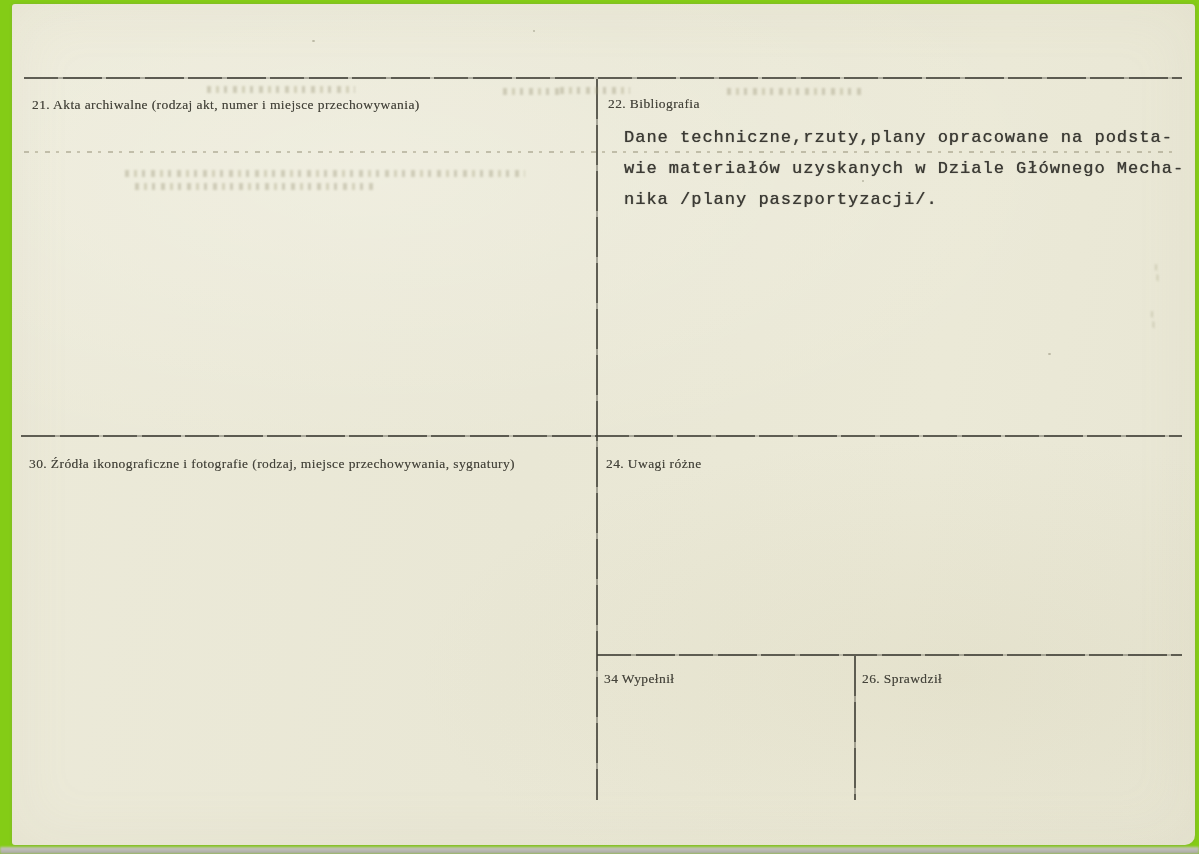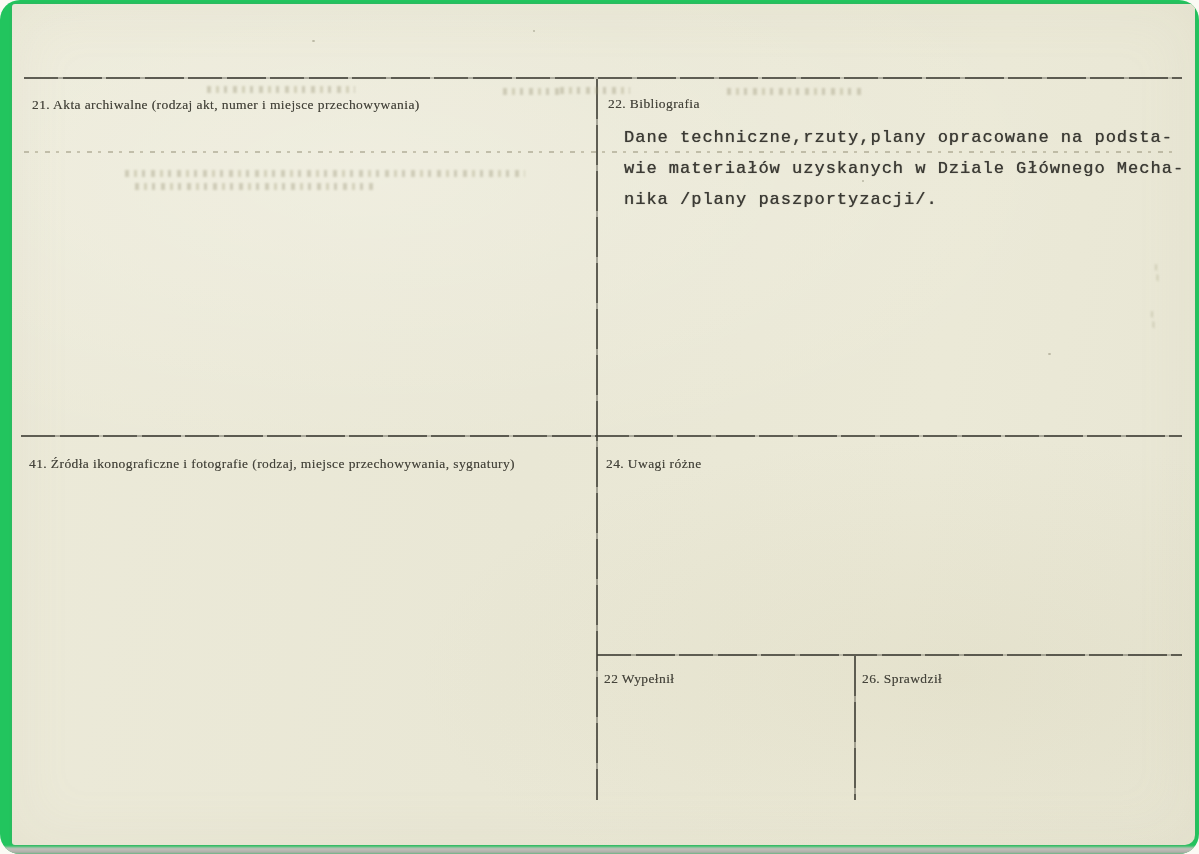--- a/index.html
+++ b/index.html
@@ -1,20 +1,19 @@
 <!DOCTYPE html>
 <html lang="pl"><head>
 <meta charset="utf-8">
 <style>
   html,body{margin:0;padding:0;background:#fbfaf4;}
   .scan{
     position:relative;width:1199px;height:854px;overflow:hidden;
-    background:#22c55e;
+    background:#84cc16;
     font-family:"Liberation Serif","DejaVu Serif",serif;
-    border-radius:20px;
   }
   .scan-shadow-bottom{
     position:absolute;left:0;right:0;bottom:0;height:7px;
     background:linear-gradient(#c9c8c2,#a7a6a0);
     filter:blur(1px);
   }
   .paper{
     position:absolute;left:12px;top:4px;right:4px;bottom:9px;
     background:
       radial-gradient(1200px 500px at 30% 20%, rgba(255,255,250,.25), rgba(0,0,0,0) 60%),
@@ -71,23 +70,23 @@
 
   <div class="hline" style="left:24px;top:77px;width:1158px;"></div>
   <div class="hline" style="left:21px;top:435px;width:1161px;"></div>
   <div class="hline" style="left:597px;top:654px;width:585px;"></div>
   <div class="vline" style="left:596px;top:79px;height:721px;"></div>
   <div class="vline" style="left:854px;top:656px;height:144px;"></div>
   <div class="dotrule" style="left:24px;top:151px;width:1152px;"></div>
 
   <div class="label" style="left:32px;top:97px;">21. Akta archiwalne (rodzaj akt, numer i miejsce przechowywania)</div>
   <div class="label" style="left:608px;top:96px;">22. Bibliografia</div>
-  <div class="label" style="left:29px;top:456px;">41. Źródła ikonograficzne i fotografie (rodzaj, miejsce przechowywania, sygnatury)</div>
+  <div class="label" style="left:29px;top:456px;">30. Źródła ikonograficzne i fotografie (rodzaj, miejsce przechowywania, sygnatury)</div>
   <div class="label" style="left:606px;top:456px;">24. Uwagi różne</div>
-  <div class="label" style="left:604px;top:671px;">22 Wypełnił</div>
+  <div class="label" style="left:604px;top:671px;">34 Wypełnił</div>
   <div class="label" style="left:862px;top:671px;">26. Sprawdził</div>
 
   <div class="typed" style="left:624px;top:122px;">
     <div>Dane techniczne,rzuty,plany opracowane na podsta-</div>
     <div>wie materiałów uzyskanych w Dziale Głównego Mecha-</div>
     <div>nika /plany paszportyzacji/.</div>
   </div>
 
 
   <div class="bleed" style="left:207px;top:86px;width:148px;"></div>

